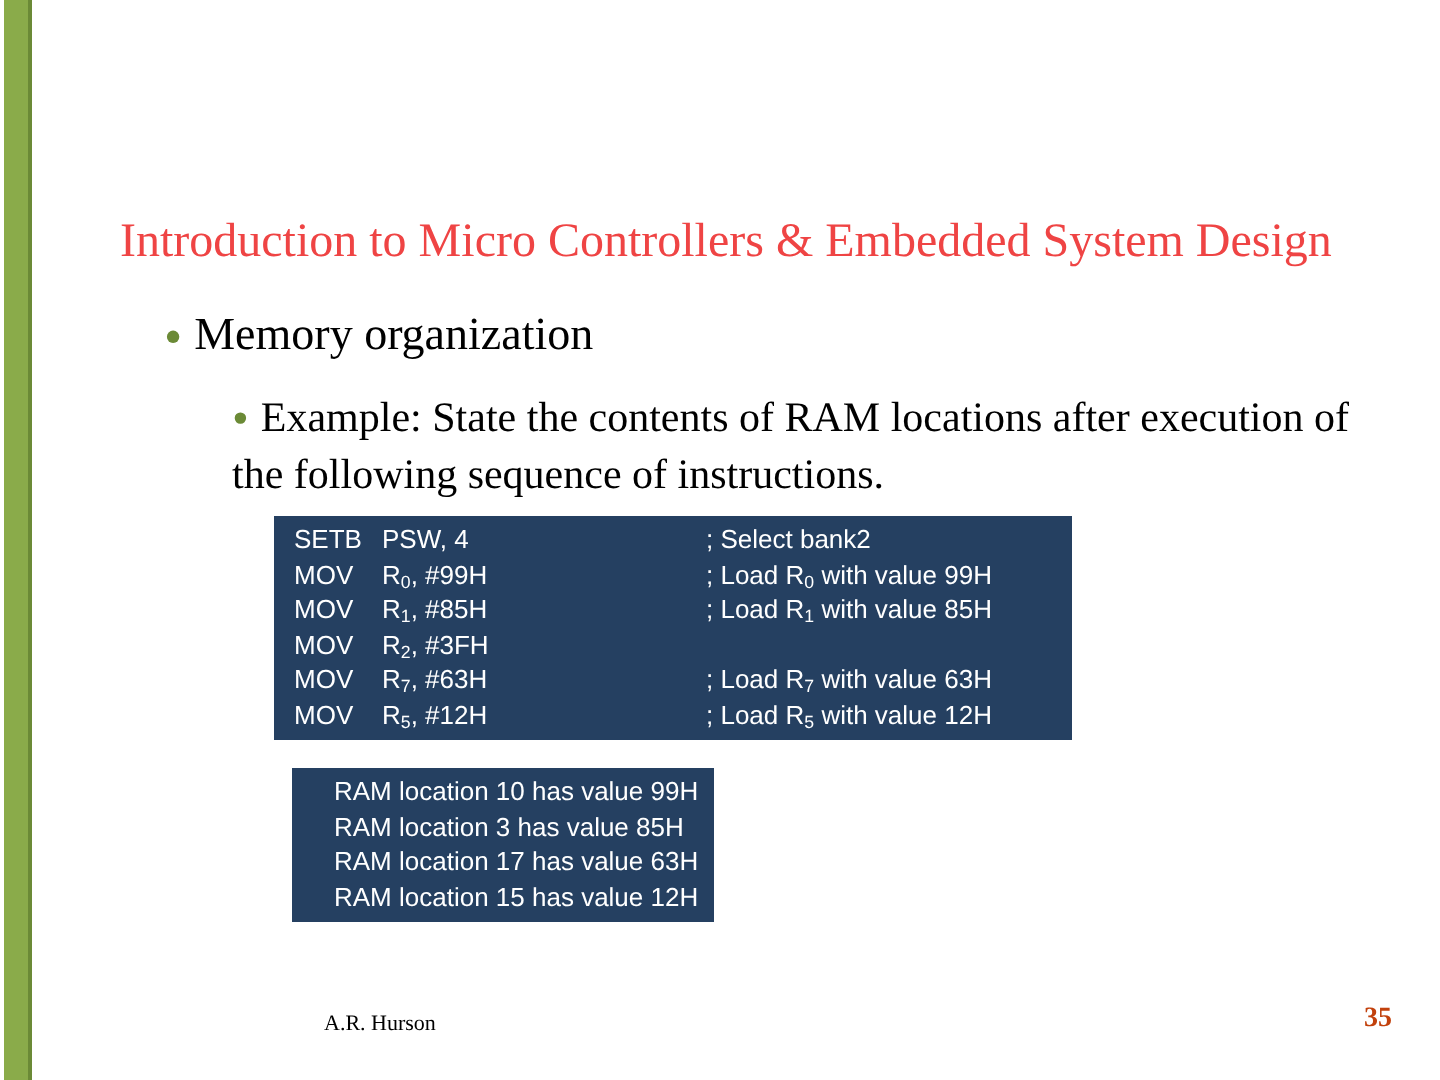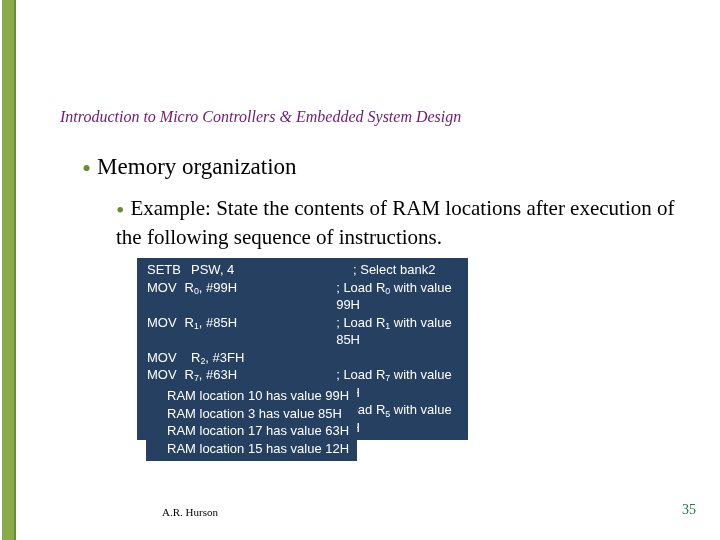--- a/index.html
+++ b/index.html
@@ -1,33 +1,33 @@
 <!DOCTYPE html>
 <html><head>
 <meta charset="utf-8">
 <style>
   * { margin:0; padding:0; box-sizing:border-box; }
   body { width:720px; height:540px; background:#fff; font-family:"Times New Roman", Times, serif; position:relative; overflow:hidden; }
   .accent-bar { position:absolute; left:2px; top:0; width:12px; height:540px; background:#8aab4a; }
   .accent-bar::after { content:""; position:absolute; left:12px; top:0; width:2px; height:540px; background:#6b8a36; }
   .page { position:absolute; left:0; top:0; width:720px; height:540px; }
-  .title { position:absolute; left:60px; top:108px; font-style:italic; font-size:16px; color:#701a75; }
+  .title { position:absolute; left:60px; top:108px; font-size:24px; color:#ef4444; }
   .bullet1 { position:absolute; left:82px; top:154px; font-size:23px; color:#000; }
   .bullet1 .dot { color:#6b8a36; font-size:26px; vertical-align:middle; margin-right:6px; }
   .bullet2 { position:absolute; left:116px; top:196px; width:560px; font-size:21px; color:#000; line-height:1.22; }
   .bullet2 .dot { color:#6b8a36; font-size:24px; vertical-align:middle; margin-right:6px; }
-  .codebox1 { position:absolute; left:137px; top:258px; background:#254061; color:#fff; font-family:Arial,Helvetica,sans-serif; font-size:13px; line-height:1.35; padding:3px 10px 4px 10px; width:331px; }
+  .codebox1 { position:absolute; left:137px; top:258px; background:#254061; color:#fff; font-family:Arial,Helvetica,sans-serif; font-size:13px; line-height:1.35; padding:3px 10px 4px 10px; width:399px; }
   .codebox1 .row { display:flex; }
   .codebox1 .mn { width:44px; }
   .codebox1 .op { width:70px; }
   .codebox1 .cm { margin-left:92px; }
   .codebox2 { position:absolute; left:146px; top:384px; background:#254061; color:#fff; font-family:Arial,Helvetica,sans-serif; font-size:13px; line-height:1.35; padding:3px 8px 4px 21px; }
   sub { font-size:0.68em; line-height:0; vertical-align:baseline; position:relative; bottom:-0.25em; }
   .footer-author { position:absolute; left:162px; bottom:22px; font-size:11px; color:#000; }
-  .footer-num { position:absolute; right:24px; bottom:22px; font-size:14px; color:#15803d; }
+  .footer-num { position:absolute; right:24px; bottom:22px; font-size:14px; color:#c2410c;font-weight:bold; }
 </style>
 </head>
 <body>
 
 <div class="accent-bar"></div>
 
 <div class="page">
 
   <div class="title">Introduction to Micro Controllers &amp; Embedded System Design</div>
 

